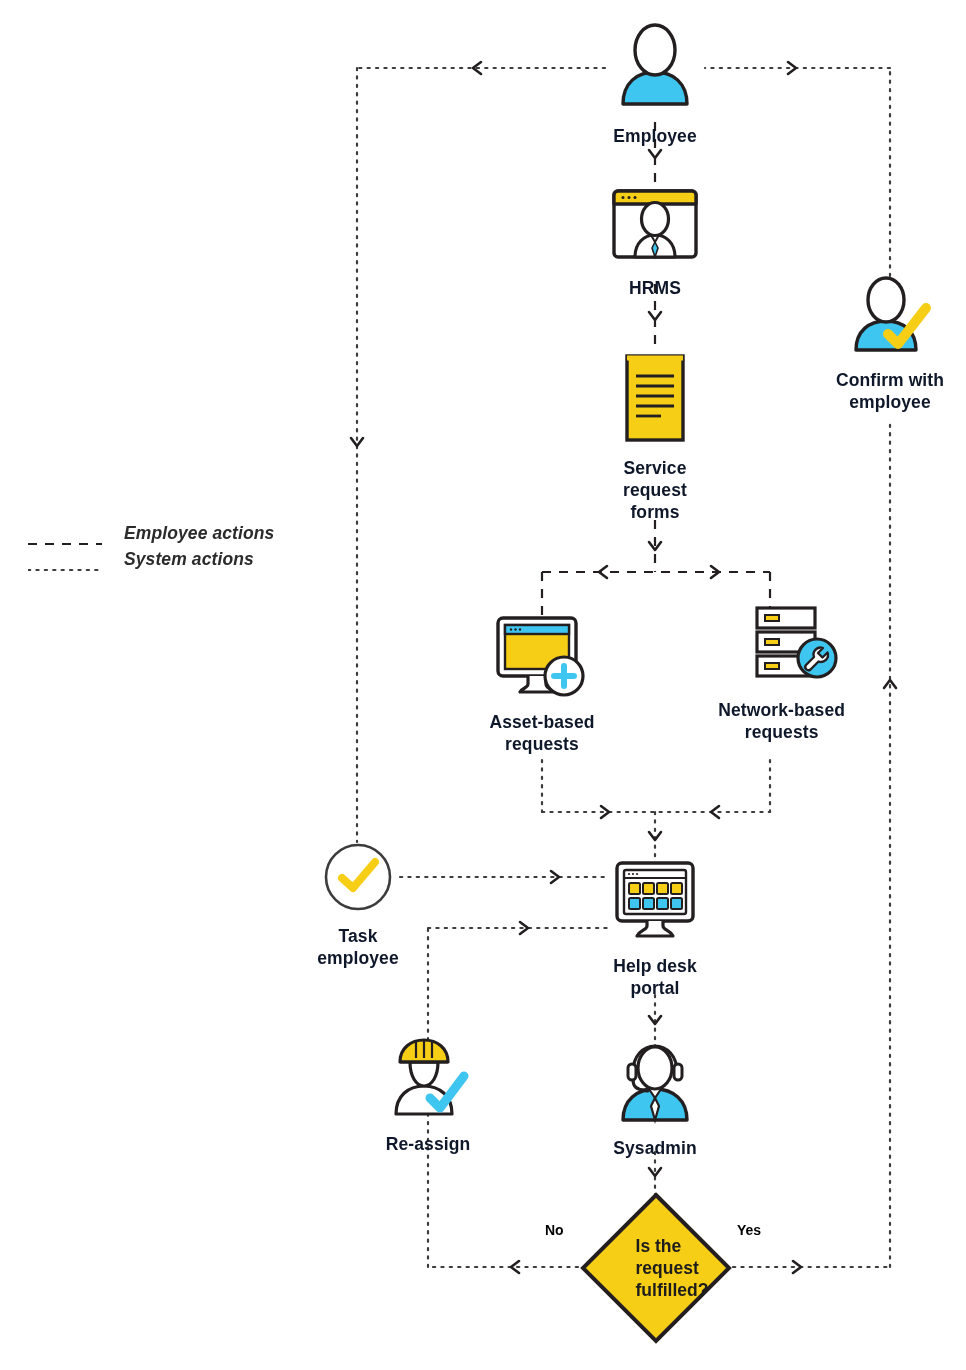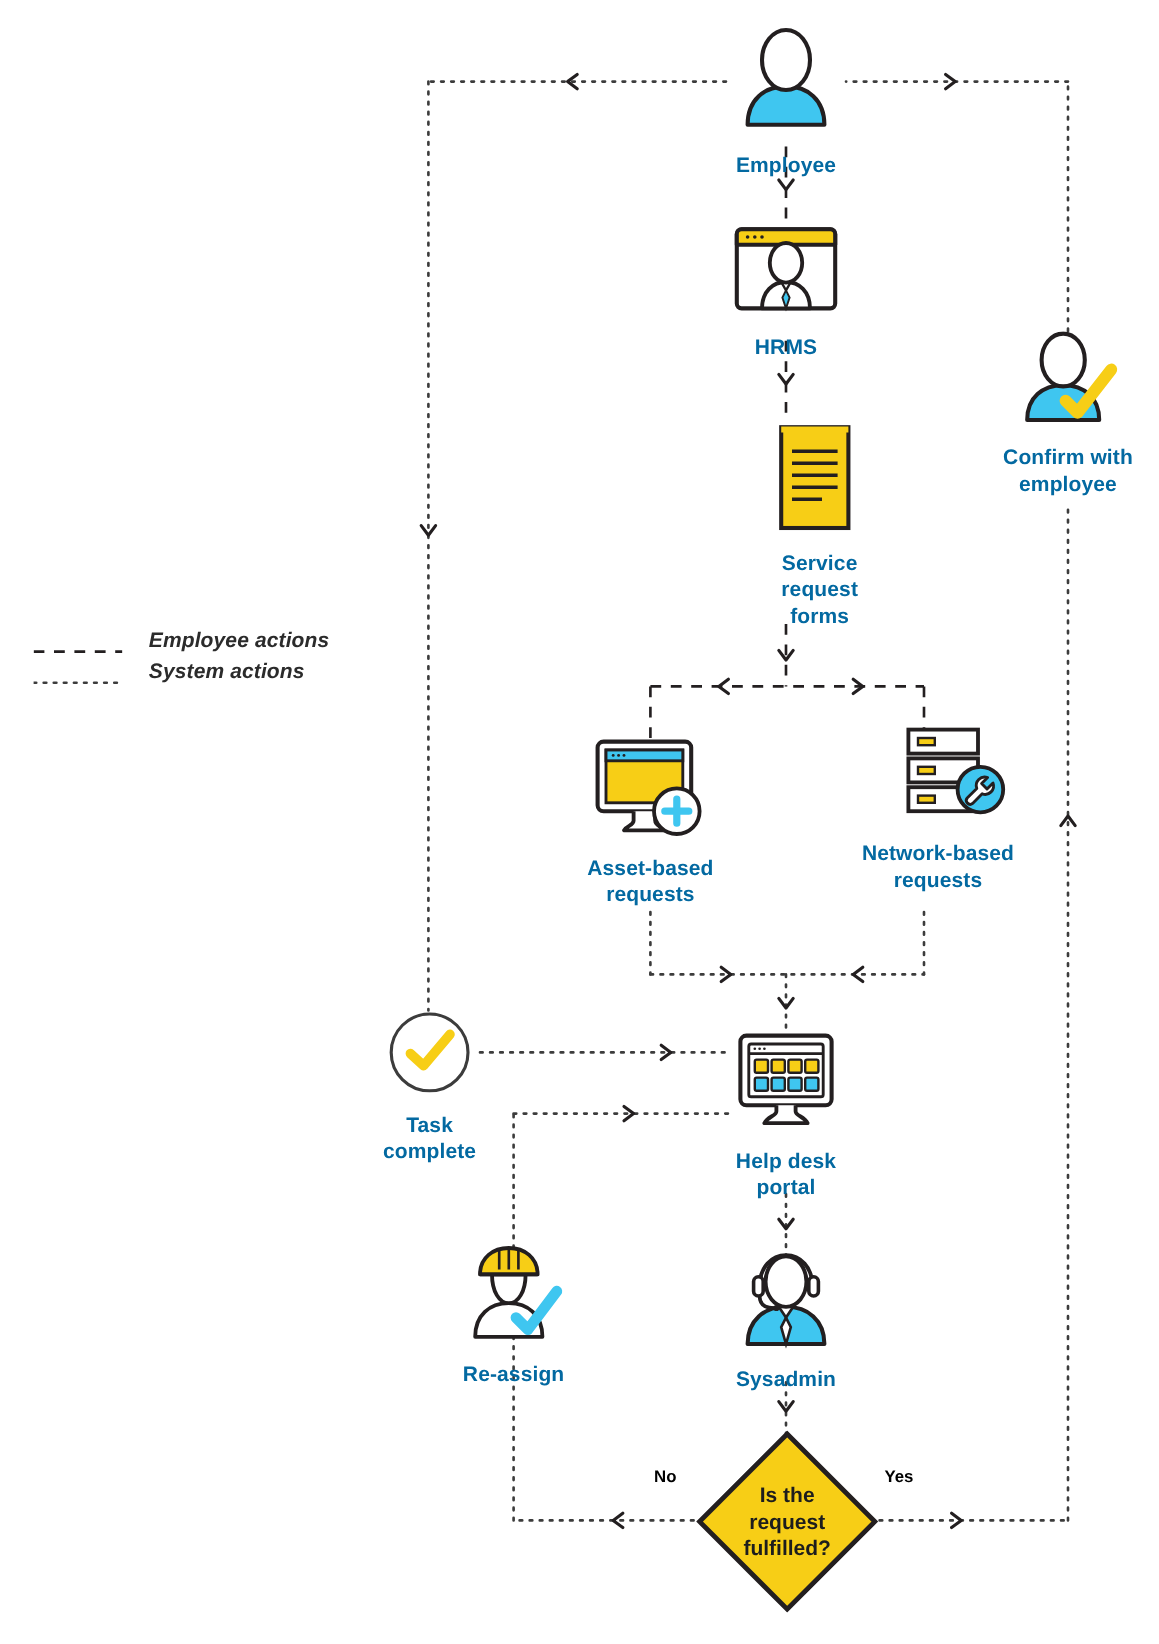--- a/index.html
+++ b/index.html
@@ -3,32 +3,32 @@
 <meta charset="utf-8">
 <style>
   html,body{margin:0;padding:0;background:#ffffff;}
   body{width:966px;height:1370px;position:relative;overflow:hidden;
        font-family:"Liberation Sans","DejaVu Sans",sans-serif;color:#2b2b2b;}
   #canvas{position:absolute;inset:0;width:966px;height:1370px;}
   .edges{position:absolute;left:0;top:0;width:966px;height:1370px;pointer-events:none;}
   .node{position:absolute;display:flex;flex-direction:column;align-items:center;}
   .node .label{
     margin-top:9px;text-align:center;font-size:17.5px;font-weight:700;
-    line-height:1.27;color:#0369a1;white-space:pre-line;letter-spacing:.1px;
+    line-height:1.27;color:#0f172a;white-space:pre-line;letter-spacing:.1px;
   }
   .icon{display:block;}
   .edgelabel{position:absolute;font-size:14px;font-weight:700;color:#000000;}
   .legend{position:absolute;}
   .legend-row{display:flex;align-items:center;height:26px;}
   .legend-text{font-size:17.5px;font-weight:700;color:#2b2b2b;margin-left:22px;letter-spacing:.1px;}
   .legend-swatch{width:74px;height:2px;flex:0 0 74px;}
   .diamond-wrap{position:absolute;}
   .diamond-text{
-    position:absolute;left:0;top:0;width:100%;height:100%;
-    display:flex;align-items:center;justify-content:center;text-align:center;
+    position:absolute;left:16px;top:0;width:100%;height:100%;
+    display:flex;align-items:center;justify-content:center;text-align:left;
     font-size:17.5px;font-weight:700;line-height:1.26;color:#1d1d1d;white-space:pre-line;
   }
 </style>
 </head>
 <body>
 
 <div id="canvas">
 
   <svg class="edges" viewBox="0 0 966 1370" xmlns="http://www.w3.org/2000/svg">
     <defs>
@@ -130,21 +130,21 @@
         <circle cx="26" cy="11.5" r="1.5" fill="#231f20"></circle>
         <path d="M26,71 C26,57 35,49 46,49 C57,49 66,57 66,71 Z" fill="#ffffff" stroke="#231f20" stroke-width="3.2" stroke-linejoin="round"></path>
         <path d="M42,49 L46,56 L50,49 L50,47 L42,47 Z" fill="#ffffff" stroke="#231f20" stroke-width="2"></path>
         <path d="M46,56 L49,62 L46,71 L43,62 Z" fill="#3FC6F0" stroke="#231f20" stroke-width="1.6"></path>
         <ellipse cx="46" cy="33" rx="13.5" ry="16.5" fill="#ffffff" stroke="#231f20" stroke-width="3.2"></ellipse>
       </svg>
     </span>
     <span class="label">HRMS</span>
   </div>
 
-  <div class="node" style="left:595px;top:352px;width:120px;align-items:flex-end;">
+  <div class="node" style="left:595px;top:352px;width:120px;">
     <span class="icon">
       <svg width="72" height="92" viewBox="0 0 72 92" xmlns="http://www.w3.org/2000/svg">
         <rect x="8" y="4" width="56" height="84" fill="#F7CE16" stroke="#231f20" stroke-width="3.4"></rect>
         <path d="M8,6 L64,6" stroke="#F7CE16" stroke-width="5"></path>
         <g stroke="#231f20" stroke-width="2.8" stroke-linecap="butt">
           <path d="M17,24 L55,24"></path>
           <path d="M17,34 L55,34"></path>
           <path d="M17,44 L55,44"></path>
           <path d="M17,54 L55,54"></path>
           <path d="M17,64 L42,64"></path>
@@ -192,21 +192,21 @@
   </div>
 
   <div class="node" style="left:303px;top:842px;width:110px;">
     <span class="icon">
       <svg width="70" height="70" viewBox="0 0 70 70" xmlns="http://www.w3.org/2000/svg">
         <circle cx="35" cy="35" r="32" fill="#ffffff" stroke="#3c3c3c" stroke-width="2.6"></circle>
         <path d="M19,36 L30,46 L52,20" fill="none" stroke="#F7CE16" stroke-width="8" stroke-linecap="round" stroke-linejoin="round"></path>
       </svg>
     </span>
     <span class="label">Task
-complete</span>
+employee</span>
   </div>
 
   <div class="node" style="left:372px;top:1036px;width:112px;">
     <span class="icon">
       <svg width="96" height="84" viewBox="0 0 96 84" xmlns="http://www.w3.org/2000/svg">
         <path d="M16,78 C16,60 28,50 44,50 C60,50 72,60 72,78 Z" fill="#ffffff" stroke="#231f20" stroke-width="3.2" stroke-linejoin="round"></path>
         <path d="M30,26 C30,40 36,50 44,50 C52,50 58,40 58,26 Z" fill="#ffffff" stroke="#231f20" stroke-width="3.2" stroke-linejoin="round"></path>
         <path d="M20,26 C20,12 31,4 44,4 C57,4 68,12 68,26 Z" fill="#F7CE16" stroke="#231f20" stroke-width="3.2" stroke-linejoin="round"></path>
         <g stroke="#231f20" stroke-width="2.2">
           <path d="M36,6 L36,22"></path>

